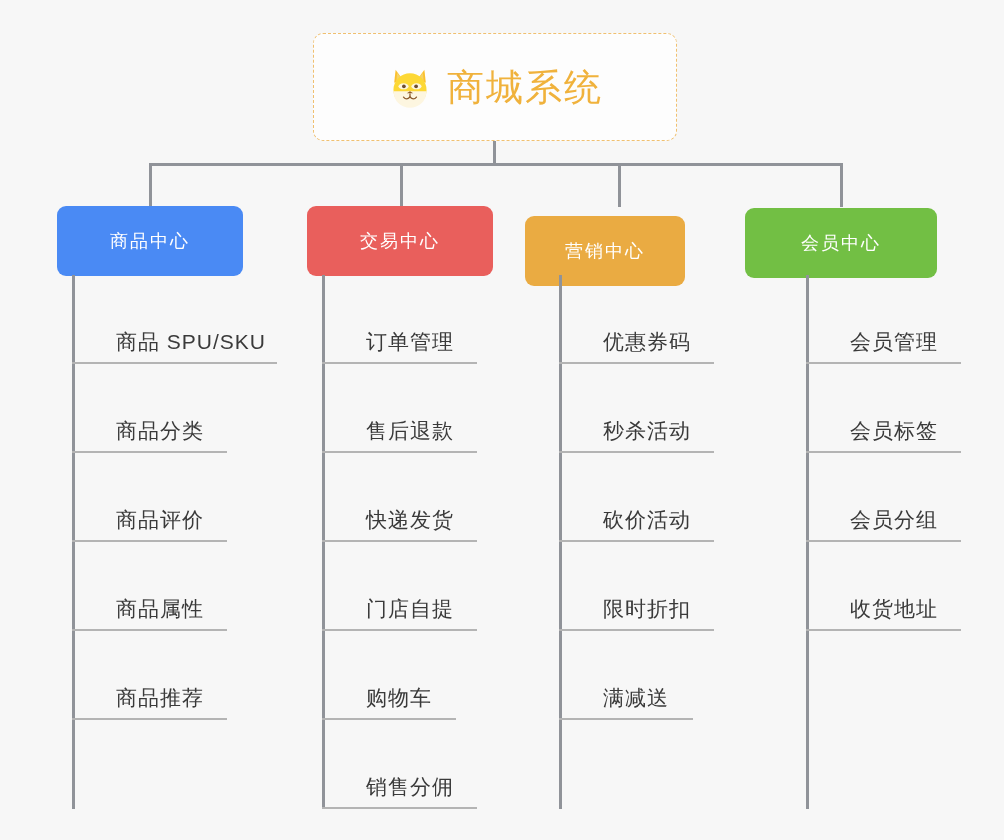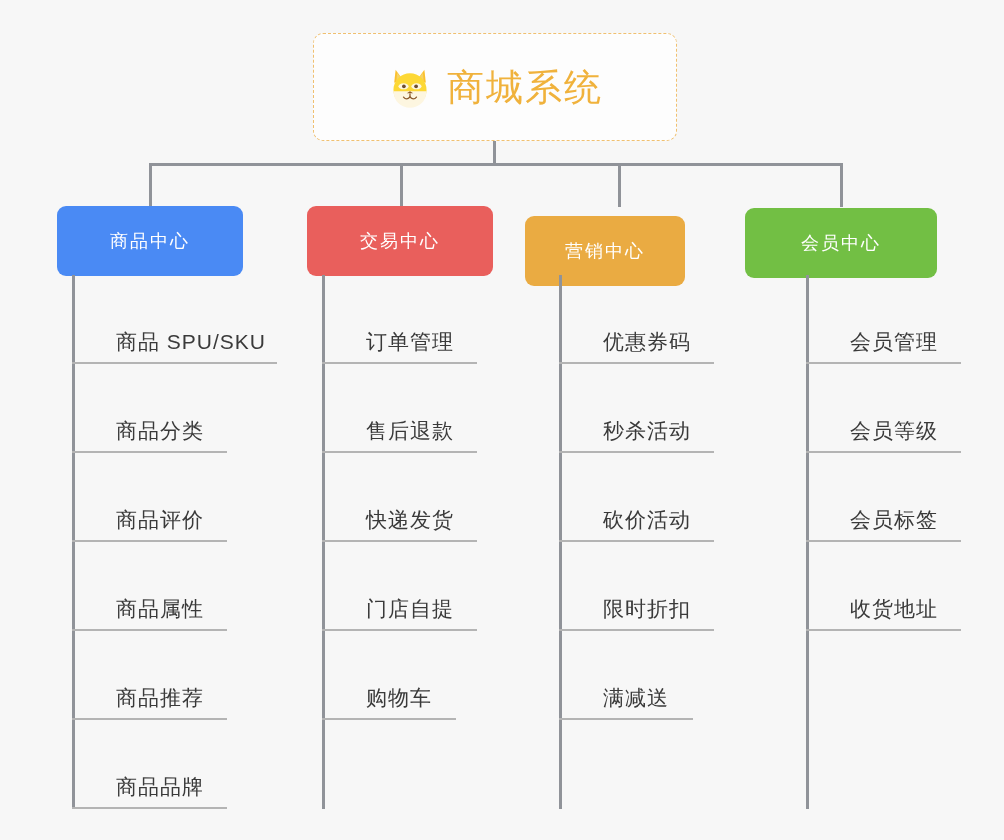--- a/index.html
+++ b/index.html
@@ -162,24 +162,20 @@
       <span class="leaf-rule" style="width:155px;"></span>
     </div>
     <div class="leaf-item">
       <span class="leaf-label">商品属性</span>
       <span class="leaf-rule" style="width:155px;"></span>
     </div>
     <div class="leaf-item">
       <span class="leaf-label">商品推荐</span>
       <span class="leaf-rule" style="width:155px;"></span>
     </div>
-    <div class="leaf-item">
-      <span class="leaf-label">商品品牌</span>
-      <span class="leaf-rule" style="width:155px;"></span>
-    </div>
   </div>
 
   <div class="leaf-col" style="left:322px;text-align:center;">
     <div class="leaf-spine" style="height:534px;"></div>
     <div class="leaf-item">
       <span class="leaf-label">订单管理</span>
       <span class="leaf-rule" style="width:155px;"></span>
     </div>
     <div class="leaf-item">
       <span class="leaf-label">售后退款</span>
@@ -190,20 +186,24 @@
       <span class="leaf-rule" style="width:155px;"></span>
     </div>
     <div class="leaf-item">
       <span class="leaf-label">门店自提</span>
       <span class="leaf-rule" style="width:155px;"></span>
     </div>
     <div class="leaf-item">
       <span class="leaf-label">购物车</span>
       <span class="leaf-rule" style="width:134px;"></span>
     </div>
+    <div class="leaf-item">
+      <span class="leaf-label">销售分佣</span>
+      <span class="leaf-rule" style="width:155px;"></span>
+    </div>
   </div>
 
   <div class="leaf-col" style="left:542px;margin-left:17px;">
     <div class="leaf-spine" style="height:534px;"></div>
     <div class="leaf-item">
       <span class="leaf-label">优惠券码</span>
       <span class="leaf-rule" style="width:155px;"></span>
     </div>
     <div class="leaf-item">
       <span class="leaf-label">秒杀活动</span>
@@ -223,26 +223,26 @@
     </div>
   </div>
 
   <div class="leaf-col" style="left:762px;margin-left:44px;">
     <div class="leaf-spine" style="height:534px;"></div>
     <div class="leaf-item">
       <span class="leaf-label">会员管理</span>
       <span class="leaf-rule" style="width:155px;"></span>
     </div>
     <div class="leaf-item">
-      <span class="leaf-label">会员等级</span>
-      <span class="leaf-rule" style="width:155px;"></span>
-    </div>
-    <div class="leaf-item">
       <span class="leaf-label">会员标签</span>
       <span class="leaf-rule" style="width:155px;"></span>
     </div>
     <div class="leaf-item">
+      <span class="leaf-label">会员分组</span>
+      <span class="leaf-rule" style="width:155px;"></span>
+    </div>
+    <div class="leaf-item">
       <span class="leaf-label">收货地址</span>
       <span class="leaf-rule" style="width:155px;"></span>
     </div>
   </div>
 
 </div>
 
 </body></html>

